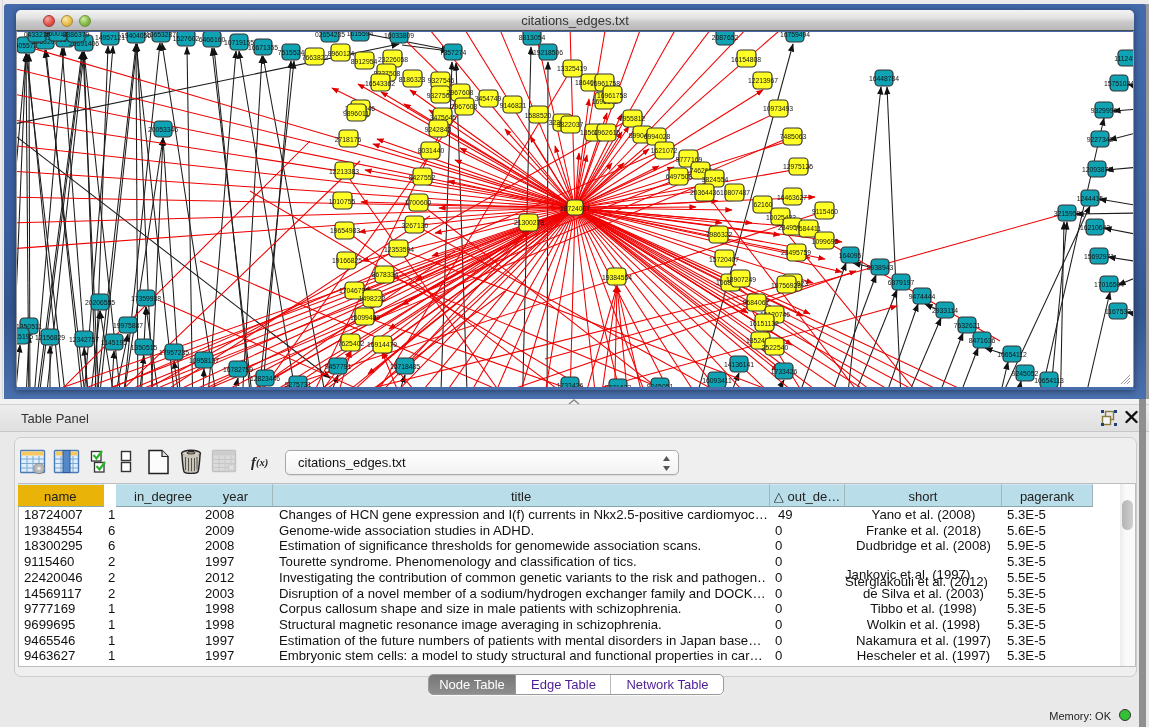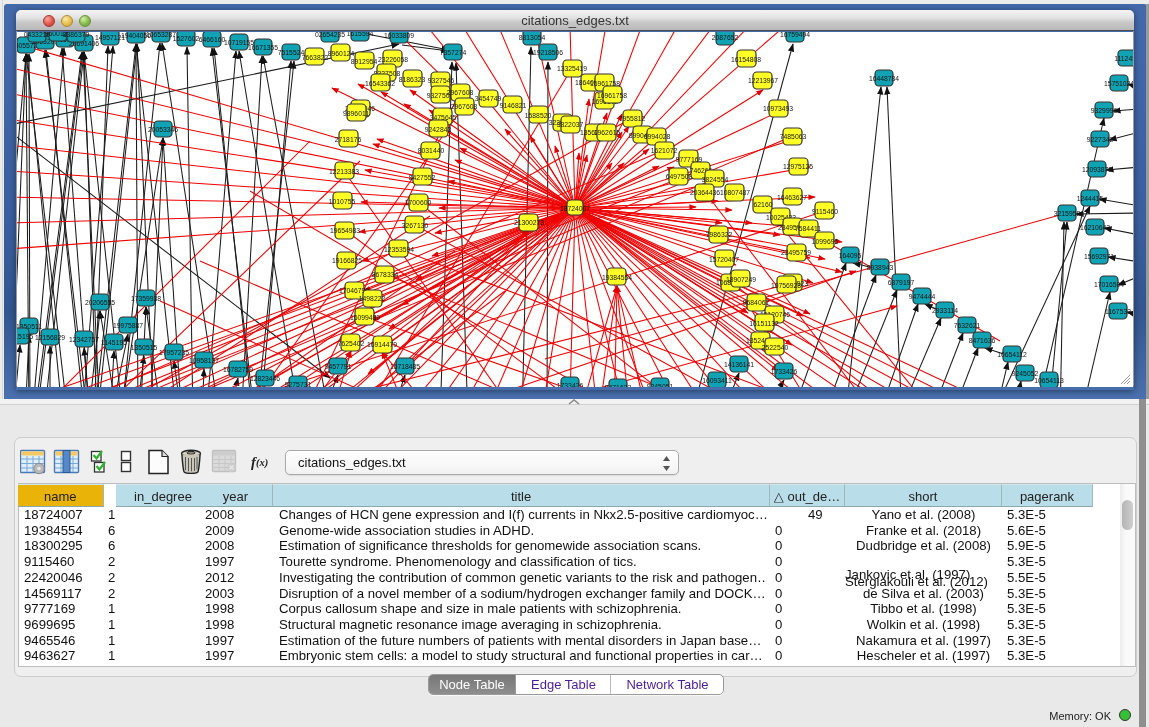--- a/index.html
+++ b/index.html
@@ -639,20 +639,34 @@
       </svg>
   </div>
 </div>
 <div style="position:absolute;left:1146px;top:4px;width:3px;height:395px;background:#9a9a9a"></div>
 <div id="tablepanel">
   <div id="tpdivider">
       <svg width="14" height="6" style="position:absolute;left:567px;top:0">
         <path d="M2,5 L7,1 L12,5" stroke="#8a8a8a" stroke-width="1.6" fill="none"></path>
       </svg>
     </div>
+  <div id="tphead">
+      <div class="t">Table Panel</div>
+    <svg style="position:absolute;left:1101px;top:5px" width="17" height="16" viewBox="0 0 17 16">
+      <rect x="4.5" y="1.5" width="8" height="8" fill="none" stroke="#8a7b3a" stroke-width="1.4"></rect>
+      <rect x="1.5" y="6.5" width="8" height="8" fill="#f4f6fa" stroke="#8a7b3a" stroke-width="1.4"></rect>
+      <rect x="0" y="0" width="3" height="3" fill="#1c3f7a"></rect>
+        <rect x="13" y="0" width="3" height="3" fill="#1c3f7a"></rect>
+      <rect x="0" y="13" width="3" height="3" fill="#1c3f7a"></rect>
+        <rect x="13" y="13" width="3" height="3" fill="#1c3f7a"></rect>
+    </svg>
+    <svg style="position:absolute;left:1125px;top:5px" width="13" height="14" viewBox="0 0 13 14">
+      <path d="M1.5,2 L11.5,12 M11.5,2 L1.5,12" stroke="#111" stroke-width="2.4" stroke-linecap="round"></path>
+    </svg>
+  </div>
 </div>
 <div id="container"></div>
 
 <svg style="position:absolute;left:20px;top:449px" width="250" height="27" viewBox="0 0 250 27">
   <g>
     <rect x="0.5" y="1.5" width="24" height="22" fill="#dfeefc" stroke="#4a7ab5" stroke-width="1.4" rx="1"></rect>
     <rect x="1.5" y="2.5" width="22" height="4" fill="#f8c860"></rect>
     <path d="M1,10 h23 M1,14.5 h23 M1,19 h23 M7,7 v16 M13,7 v16 M19,7 v16" stroke="#7aa8d2" stroke-width="1"></path>
     <circle cx="19" cy="19.5" r="5.2" fill="#b9b9b9" stroke="#8a8a8a"></circle>
     <circle cx="19" cy="19.5" r="1.8" fill="#e9e9e9"></circle>
@@ -706,21 +720,21 @@
 <div class="hcell" style="left:116px;width:95px;background:#badee9">in_degree</div>
 <div class="hcell" style="left:199px;width:74px;background:#badee9">year</div>
 <div class="hcell" style="left:273px;width:497px;background:#badee9">title</div>
 <div class="hcell" style="left:770px;width:75px;background:#badee9">△ out_de…</div>
 <div class="hcell" style="left:845px;width:157px;background:#badee9">short</div>
 <div class="hcell" style="left:1002px;width:91px;background:#badee9">pagerank</div>
 <div class="cell" style="left:24px;top:507.0px;width:78px">18724007</div>
 <div class="cell" style="left:108px;top:507.0px;width:60px">1</div>
 <div class="cell" style="left:205px;top:507.0px;width:60px">2008</div>
 <div class="cell" style="left:279px;top:507.0px;width:488px;overflow:hidden;white-space:nowrap">Changes of HCN gene expression and I(f) currents in Nkx2.5-positive cardiomyoc…</div>
-<div class="cell" style="left:808px;top:507.0px;width:60px">49</div>
+<div class="cell" style="left:778px;top:507.0px;width:60px">49</div>
 <div class="cell" style="left:845px;top:507.0px;width:157px;text-align:center">Yano et al. (2008)</div>
 <div class="cell" style="left:1007px;top:507.0px;width:80px">5.3E-5</div>
 <div class="cell" style="left:24px;top:522.7px;width:78px">19384554</div>
 <div class="cell" style="left:108px;top:522.7px;width:60px">6</div>
 <div class="cell" style="left:205px;top:522.7px;width:60px">2009</div>
 <div class="cell" style="left:279px;top:522.7px;width:488px;overflow:hidden;white-space:nowrap">Genome-wide association studies in ADHD.</div>
 <div class="cell" style="left:775px;top:522.7px;width:60px">0</div>
 <div class="cell" style="left:845px;top:522.7px;width:157px;text-align:center">Franke et al. (2018)</div>
 <div class="cell" style="left:1007px;top:522.7px;width:80px">5.6E-5</div>
 <div class="cell" style="left:24px;top:538.4px;width:78px">18300295</div>

